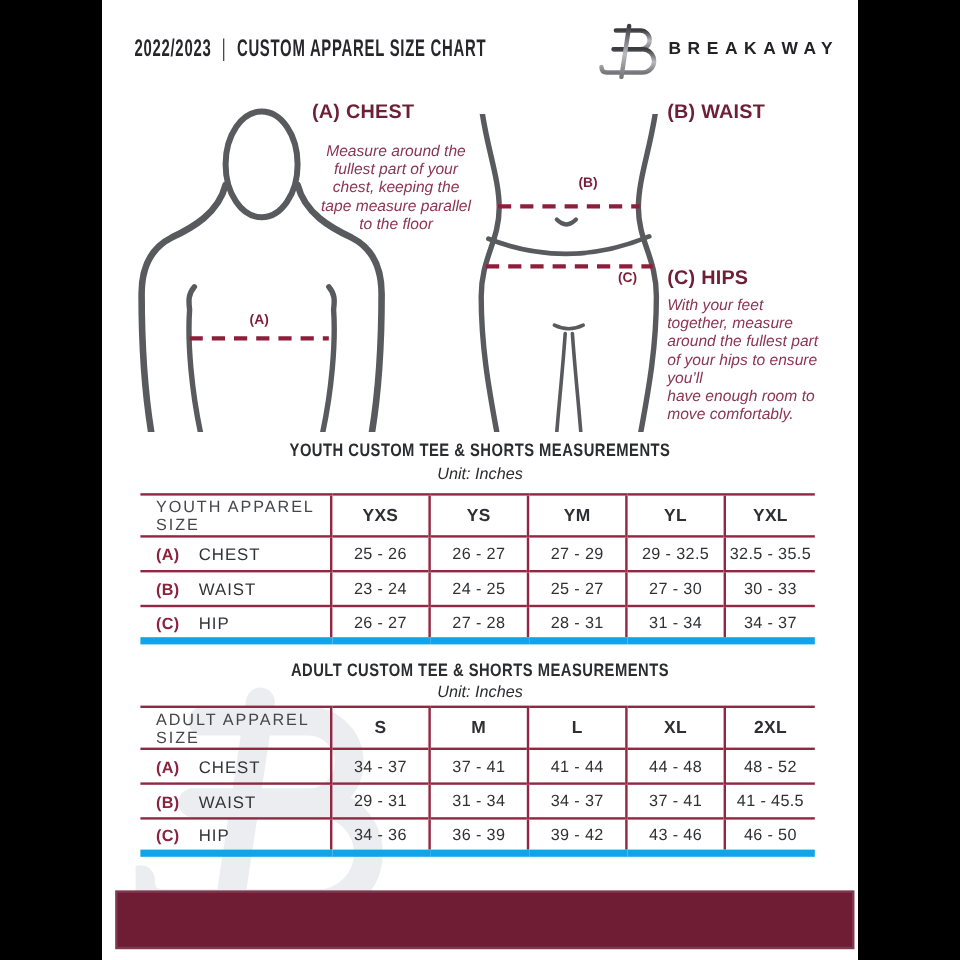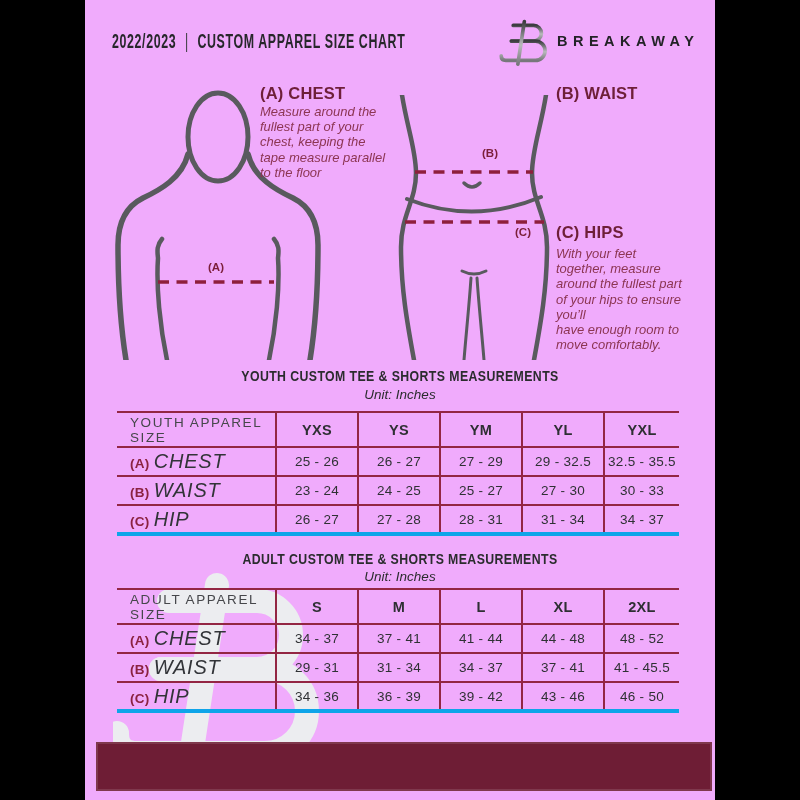--- a/index.html
+++ b/index.html
@@ -1,18 +1,18 @@
 <!DOCTYPE html>
 <html><head>
 <meta charset="utf-8">
 <style>
   html,body{margin:0;padding:0;background:#000;}
   *{box-sizing:border-box;font-family:"Liberation Sans",sans-serif;}
   #frame{position:relative;width:800px;height:800px;background:#000;overflow:hidden;}
-  #content{position:absolute;left:85px;top:0;width:630px;height:800px;background:#f0abfc;overflow:hidden;}
+  #content{position:absolute;left:85px;top:0;width:630px;height:800px;background:#ffffff;overflow:hidden;}
 
   
   .header-line{position:absolute;left:27px;top:30px;white-space:nowrap;
     font-size:20px;font-weight:bold;color:#27272b;letter-spacing:1px;
     transform:scaleX(0.62);transform-origin:left center;z-index:3;}
   .header-line .sep{margin:0 14px;font-weight:400;color:#3c3c40;}
   .brand-text{position:absolute;left:472px;top:33px;font-size:14.5px;font-weight:bold;
     letter-spacing:5.5px;color:#232327;z-index:3;}
   .logo-svg{position:absolute;left:414px;top:18px;z-index:3;}
 
@@ -27,29 +27,29 @@
   
   .tbl-title{position:absolute;left:0;width:630px;text-align:center;font-size:15px;
     font-weight:bold;color:#2b2c2e;letter-spacing:.5px;transform:scaleX(.82);
     transform-origin:center;z-index:3;}
   .tbl-unit{position:absolute;left:0;width:630px;text-align:center;font-size:13.5px;
     font-style:italic;color:#2b2c2e;z-index:3;}
   .size-table{position:absolute;left:32px;width:562px;border-collapse:collapse;
     table-layout:fixed;z-index:3;}
   .size-table td{border-top:2px solid #932643;padding:0;text-align:center;
     font-size:13.5px;color:#2f3134;letter-spacing:.3px;}
-  .size-table tr:last-child td{border-bottom:4px solid #0ea5e9;}
+  .size-table tr:last-child td{border-bottom:6px solid #0ea5e9;}
   .size-table td + td{border-left:2px solid #932643;}
   .size-table tr.hdr td{height:35px;font-weight:bold;font-size:14.5px;color:#2e2f33;}
   .size-table tr.datarow td{height:29px;}
   .size-table td.rowlabel, .size-table tr.hdr td.collabel{text-align:left;padding-left:13px;}
   .size-table tr.hdr td.collabel{font-weight:400;font-size:13.5px;color:#46474b;
     letter-spacing:1.6px;}
   .pfx{font-weight:bold;color:#8b2240;font-size:13.5px;}
-  .rlbl{color:#323438;font-size:20px;letter-spacing:.8px;margin-left:4px;font-style:italic;}
+  .rlbl{color:#323438;font-size:14px;letter-spacing:.8px;margin-left:16px;}
 
   
   .watermark{position:absolute;left:28px;top:548px;z-index:1;}
   .footer-bar{position:absolute;left:11px;top:742px;width:616px;height:49px;
     background:#6e1d35;box-shadow:inset 0 0 0 2px rgba(255,255,255,.12);z-index:4;}
 </style>
 </head>
 <body>
 
 <div id="frame">
@@ -98,21 +98,21 @@
       </g>
       <path d="M22 77 H140" stroke="#8e1f3c" stroke-width="3.5" stroke-dasharray="11 7.5" fill="none"></path>
       <path d="M12 127 H151" stroke="#8e1f3c" stroke-width="3.5" stroke-dasharray="11 7.5" fill="none"></path>
     </svg>
 
     <span class="marker" style="left:123px;top:261px;">(A)</span>
     <span class="marker" style="left:397px;top:147px;">(B)</span>
     <span class="marker" style="left:430px;top:226px;">(C)</span>
 
     <div class="sec-head" style="left:175px;top:84px;">(A) CHEST</div>
-    <div class="sec-body" style="left:175px;top:104px;width:140px;">Measure around the
+    <div class="sec-body" style="left:175px;top:118px;width:140px;text-align:center;">Measure around the
 fullest part of your
 chest, keeping the
 tape measure parallel
 to the floor</div>
 
     <div class="sec-head" style="left:471px;top:84px;">(B) WAIST</div>
 
     <div class="sec-head" style="left:471px;top:223px;">(C) HIPS</div>
     <div class="sec-body" style="left:471px;top:246px;width:160px;">With your feet
 together, measure

